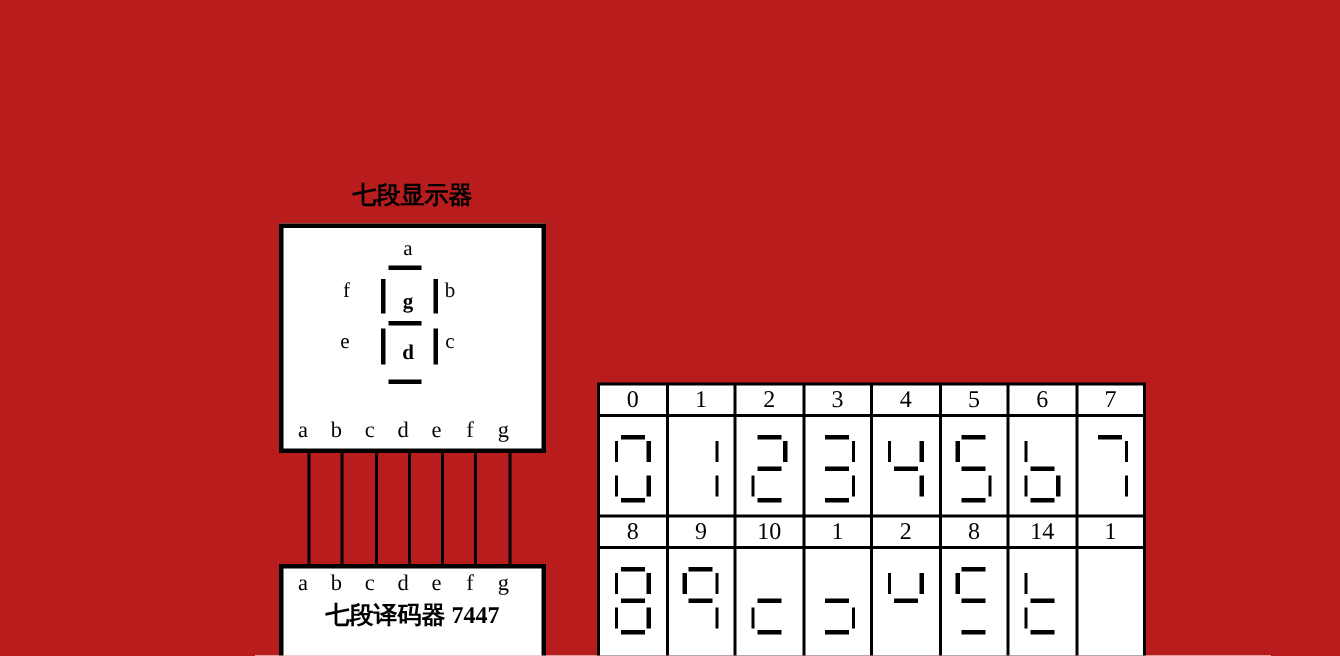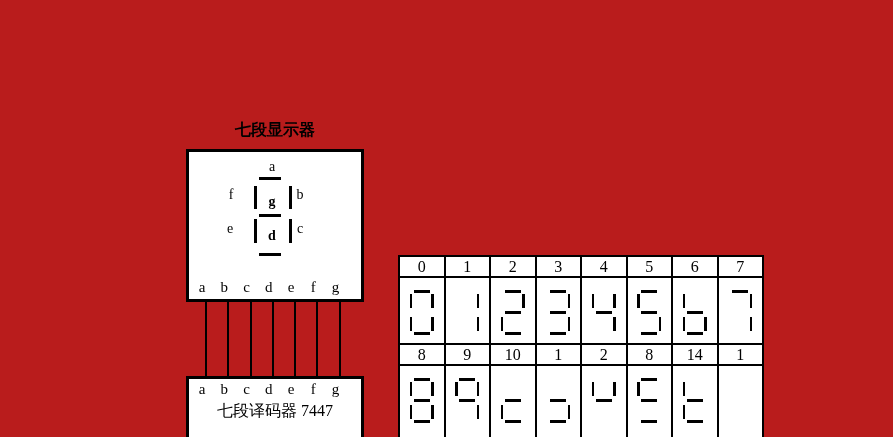--- a/index.html
+++ b/index.html
@@ -26,21 +26,21 @@
   .hbar { position:absolute; width:22px; height:2.5px; background:#000; }
   .vbar { position:absolute; width:2.5px; height:23px; background:#000; }
 
   .pin-row { position:absolute; left:0; right:0; height:20px; }
   #display-pins { top:126px; }
   #decoder-pins { top:1px; }
   .pin { position:absolute; top:0; width:20px; text-align:center; font-size:15px; line-height:18px; }
 
   .decoder-title {
     position:absolute; left:0; right:0; top:22px;
-    text-align:center; font-size:16px; font-weight:normal; line-height:19px;
+    text-align:center; font-size:16px; font-weight:bold; line-height:19px;
   }
 
   .wire { position:absolute; top:302px; height:74px; width:2px; background:#000; }
 
   
   #pattern-table {
     position:absolute; left:398px; top:255px; width:366px;
     display:grid; grid-template-columns:repeat(8, 43.5px);
     grid-template-rows:19px 65px 19px 79px;
     gap:2px; padding:2px; box-sizing:border-box; background:#000;

